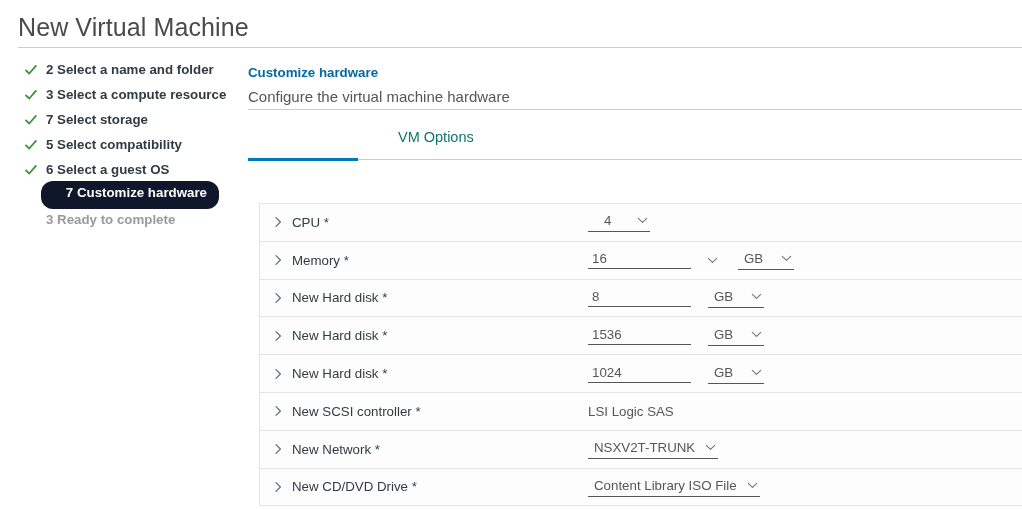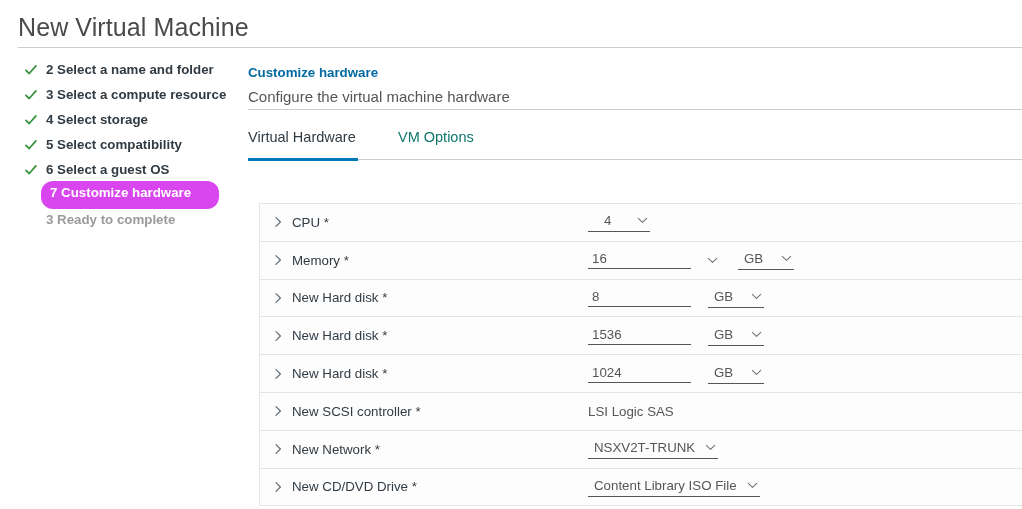--- a/index.html
+++ b/index.html
@@ -66,32 +66,33 @@
     color: #313b44;
     white-space: nowrap;
     padding-left: 22px;
   }
   .step.done .step-label { color: #313b44; }
   .step.current {
     padding-left: 0;
   }
   .step.current .step-pill {
     margin-left: 41px;
-    background: #d946ef;
+    background: #0f172a;
     color: #ffffff;
     border-radius: 12px;
     height: 28px;
     line-height: 24px;
     padding: 0 12px 0 9px;
     font-size: 13.3px;
     font-weight: bold;
     white-space: nowrap;
     display: inline-block;
     min-width: 178px;
     box-sizing: border-box;
+    text-align: right;
   }
   .step.pending .step-label {
     color: #9a9a9a;
     font-weight: bold;
   }
 
   
   .main {
     position: absolute;
     left: 248px;
@@ -272,21 +273,21 @@
     <div class="step done">
       <svg class="step-check" viewBox="0 0 16 16">
         <path d="M2.2 8.4 L6.0 12.0 L13.6 3.4" fill="none" stroke="#3c9441" stroke-width="2.1" stroke-linecap="round" stroke-linejoin="round"></path>
       </svg>
       <span class="step-label">3 Select a compute resource</span>
     </div>
     <div class="step done">
       <svg class="step-check" viewBox="0 0 16 16">
         <path d="M2.2 8.4 L6.0 12.0 L13.6 3.4" fill="none" stroke="#3c9441" stroke-width="2.1" stroke-linecap="round" stroke-linejoin="round"></path>
       </svg>
-      <span class="step-label">4 Select storage</span>
+      <span class="step-label">7 Select storage</span>
     </div>
     <div class="step done">
       <svg class="step-check" viewBox="0 0 16 16">
         <path d="M2.2 8.4 L6.0 12.0 L13.6 3.4" fill="none" stroke="#3c9441" stroke-width="2.1" stroke-linecap="round" stroke-linejoin="round"></path>
       </svg>
       <span class="step-label">5 Select compatibility</span>
     </div>
     <div class="step done">
       <svg class="step-check" viewBox="0 0 16 16">
         <path d="M2.2 8.4 L6.0 12.0 L13.6 3.4" fill="none" stroke="#3c9441" stroke-width="2.1" stroke-linecap="round" stroke-linejoin="round"></path>
@@ -302,21 +303,20 @@
   </div>
 
 <div class="main">
 
   <div class="pane-title">Customize hardware</div>
   <div class="pane-subtitle">Configure the virtual machine hardware</div>
   <div class="pane-rule"></div>
 
   <div class="tabs">
     <div class="tab-underline-base"></div>
-    <div class="tab active" id="tab0" style="left:0px;">Virtual Hardware</div>
     <div class="tab" id="tab1" style="left:150px;">VM Options</div>
     <div class="tab-underline-active" id="tab-active-underline" style="left: 0px; width: 110px;"></div>
   </div>
 
   <div class="add-device">ADD NEW D</div>
 
   <div class="hw-table" id="hw-table">
       <div class="hw-row">
         <svg class="expand-arrow" viewBox="0 0 12 12">
           <path d="M4 1.6 L8.4 6 L4 10.4" fill="none" stroke="#666f78" stroke-width="1.25" stroke-linecap="round" stroke-linejoin="round"></path>

